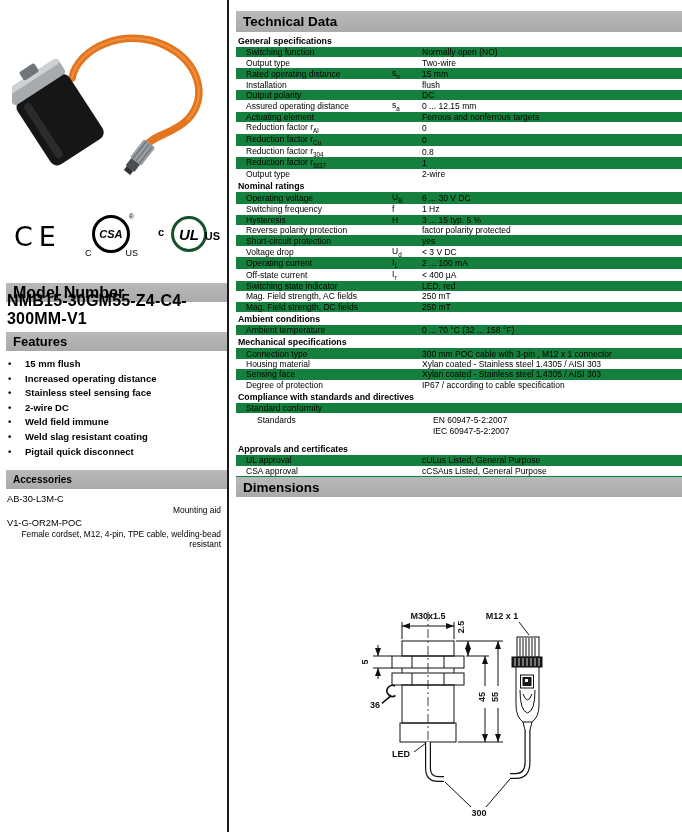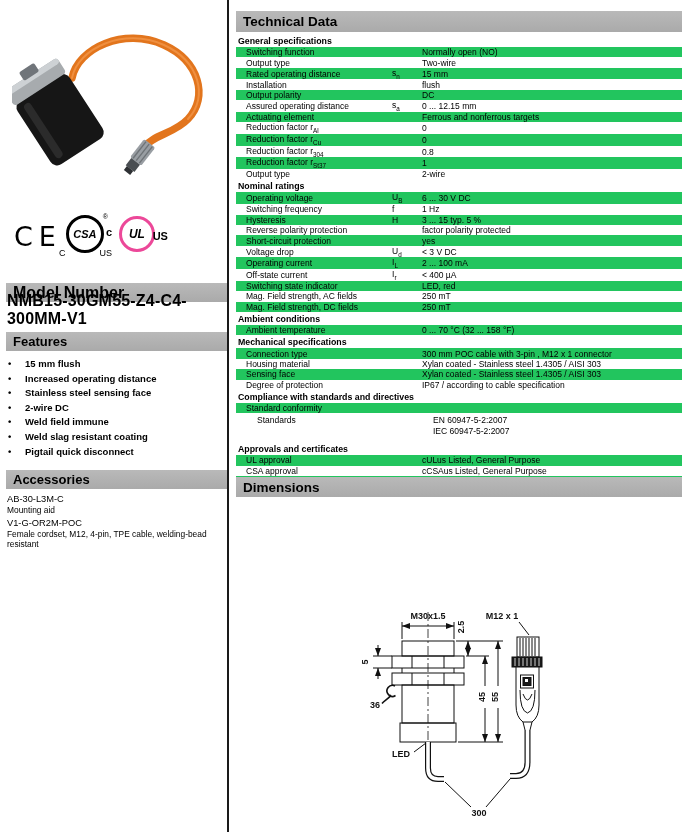--- a/index.html
+++ b/index.html
@@ -12,49 +12,49 @@
   .bar{
     background:linear-gradient(#b9b9b9,#aaaaaa);
     font-weight:bold;color:#000;
     padding-left:7px;display:flex;align-items:center;
   }
   .bar.big{font-size:13.5px;}
   
   #divider{left:227px;top:0;width:2px;height:832px;background:#1a1a1a;}
   
   #photo{left:12px;top:12px;width:205px;height:170px;}
-  #logos{left:14px;top:208px;width:204px;height:56px;display:flex;align-items:center;justify-content:flex-start;}
+  #logos{left:14px;top:208px;width:204px;height:56px;display:flex;align-items:center;justify-content:space-between;}
   .ce-text{font-size:27px;letter-spacing:6px;font-family:"DejaVu Sans",sans-serif;}
   .logo-csa{position:relative;width:44px;height:46px;}
   .csa-circle{position:absolute;left:4px;top:2px;width:32px;height:32px;border:3.5px solid #000;border-radius:50%;
     display:flex;align-items:center;justify-content:center;font-weight:bold;font-style:italic;font-size:11px;}
   .csa-reg{position:absolute;right:-2px;top:0;font-size:7px;}
   .csa-c{position:absolute;left:-3px;bottom:1px;font-size:9px;}
   .csa-us{position:absolute;right:-6px;bottom:1px;font-size:9px;}
   .logo-ul{position:relative;width:60px;height:44px;}
-  .ul-circle{position:absolute;left:13px;top:2px;width:30px;height:30px;border:3px solid #ec4899;border-radius:50%;
-    display:flex;align-items:center;justify-content:center;font-weight:bold;font-size:12px;font-style:italic;}
+  .ul-circle{position:absolute;left:13px;top:2px;width:30px;height:30px;border:3px solid #14532d;border-radius:50%;
+    display:flex;align-items:center;justify-content:center;font-weight:bold;font-size:15px;font-style:italic;}
   .ul-c{position:absolute;left:0;top:12px;font-size:11px;font-weight:bold;}
   .ul-us{position:absolute;right:-2px;top:16px;font-size:11px;font-weight:bold;}
   #model-bar{left:6px;top:283px;width:216px;height:19px;font-size:16px;}
   #model-value{left:7px;top:292px;width:216px;font-size:16px;font-weight:bold;letter-spacing:0.2px;}
   #features-bar{left:6px;top:332px;width:216px;height:19px;font-size:13px;}
   #features-list{left:8px;top:357px;width:214px;}
   .feat{display:flex;font-size:9.5px;font-weight:bold;line-height:14.6px;}
   .feat .dot{width:8px;margin-right:9px;}
-  #acc-bar{left:6px;top:470px;width:216px;height:19px;font-size:13px;}
+  #acc-bar{left:6px;top:470px;width:216px;height:19px;font-size:10px;}
   #acc-list{left:7px;top:491px;width:214px;}
   .acc-code{font-size:9.3px;font-weight:normal;margin-top:3px;}
-  .acc-desc{font-size:8.4px;line-height:10px;margin-top:1px;}
+  .acc-desc{font-size:8.4px;line-height:10px;margin-top:1px;text-align:right;}
   
   #tech-bar{left:236px;top:11px;width:446px;height:21px;}
   #tech-table{left:236px;top:34px;width:446px;}
   .sec-header{font-weight:bold;font-size:8.8px;padding:2px 0 1px 2px;}
   .row{display:flex;align-items:center;min-height:10.4px;font-size:8.5px;}
-  .row.shaded{background:#22c55e;}
+  .row.shaded{background:#15803d;}
   .row .lbl{width:146px;padding-left:10px;white-space:nowrap;}
   .row.indent2 .lbl{padding-left:21px;}
   .row .sym{width:30px;}
   .row .val{flex:1;}
   .row.multi{align-items:flex-start;}
   .row.multi .val div{line-height:10.4px;}
   .row.gap-top{margin-top:2px;}
   .sec-gap{height:6px;}
   sub{font-size:6.3px;}
   #dim-bar{left:236px;top:477px;width:446px;height:20px;}

